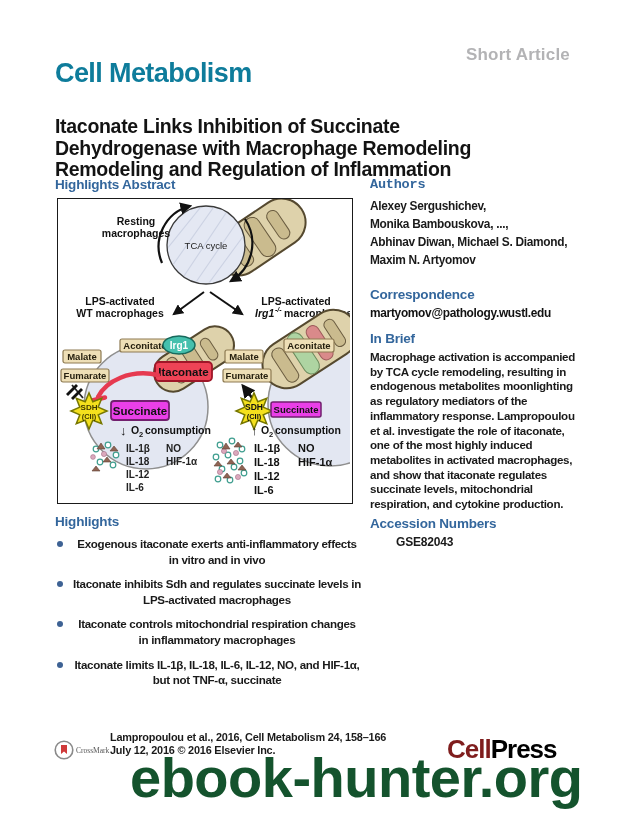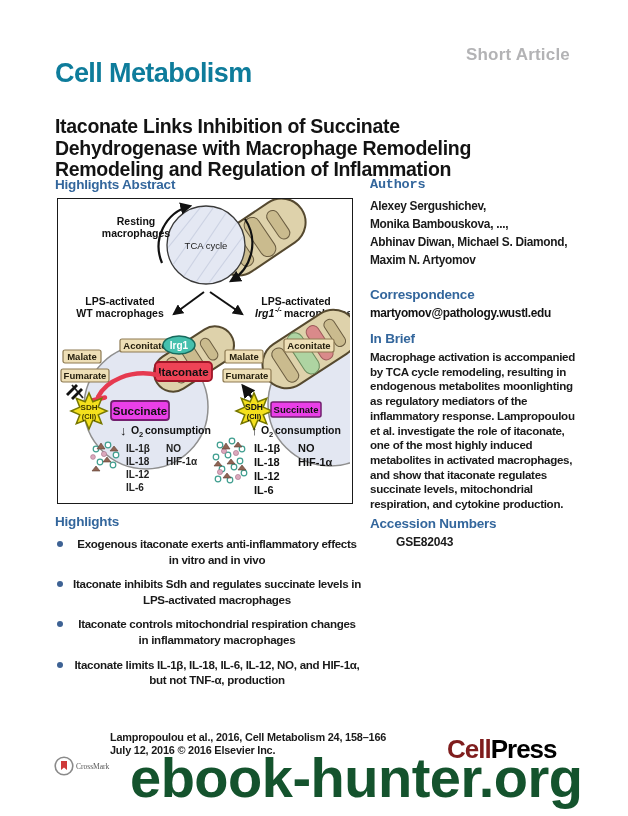--- a/index.html
+++ b/index.html
@@ -30,21 +30,21 @@
   .inbrief { left: 370px; top: 350px; width: 209px; font-size: 11.6px; font-weight: bold; line-height: 14.7px; letter-spacing: -0.3px; }
   .acc-head { left: 370px; top: 516px; }
   .acc-val { left: 370px; top: 535px; font-size: 12px; font-weight: bold; letter-spacing: -0.2px; margin-left: 26px; }
 
   .hl-head { left: 55px; top: 514px; }
   .hl-list { left: 55px; top: 536px; width: 306px; text-align: center; }
   .hl-item { display: flex; margin-bottom: 9px; }
   .hl-bullet { width: 6px; height: 6px; border-radius: 50%; background: #3d6294; margin: 5px 10px 0 2px; flex: none; }
   .hl-text { font-size: 11.6px; font-weight: bold; line-height: 15.6px; letter-spacing: -0.3px; }
 
-  .crossmark { left: 54px; top: 756px; display: flex; align-items: center; z-index: 4; text-align: center; }
+  .crossmark { left: 54px; top: 740px; display: flex; align-items: center; z-index: 4; text-align: center; }
   .crossmark-label { font-size: 7.5px; color: #555; margin-left: 2px; font-family: "Liberation Serif", serif; }
   .citation { left: 110px; top: 731px; font-size: 10.9px; font-weight: bold; line-height: 13.2px; letter-spacing: -0.2px; z-index: 4; }
   .doi { color: #2e76b7; font-weight: bold; text-decoration: none; }
   .cellpress { left: 447px; top: 736px; font-size: 26px; font-weight: bold; letter-spacing: -1px; z-index: 5; line-height: 1; }
   .cp-cell { color: #7f1d1d; }
   .cp-press { color: #000000; }
   .watermark { left: 130px; top: 750px; font-size: 56px; font-weight: bold; color: #14532d; letter-spacing: -0.5px; white-space: nowrap; z-index: 20; line-height: 1; }
 
   
   svg text { font-family: "Liberation Sans", sans-serif; }
@@ -278,21 +278,21 @@
   <div class="hl-item">
     <span class="hl-bullet"></span>
     <span class="hl-text">Itaconate inhibits Sdh and regulates succinate levels in LPS-activated macrophages</span>
   </div>
   <div class="hl-item">
     <span class="hl-bullet"></span>
     <span class="hl-text">Itaconate controls mitochondrial respiration changes in inflammatory macrophages</span>
   </div>
   <div class="hl-item">
     <span class="hl-bullet"></span>
-    <span class="hl-text">Itaconate limits IL-1β, IL-18, IL-6, IL-12, NO, and HIF-1α, but not TNF-α, production</span>
+    <span class="hl-text">Itaconate limits IL-1β, IL-18, IL-6, IL-12, NO, and HIF-1α, but not TNF-α, succinate</span>
   </div>
 </div>
 
 <div class="abs crossmark">
   <svg width="20" height="20" viewBox="0 0 20 20">
     <circle cx="10" cy="10" r="8.8" fill="#fff" stroke="#8a8a8a" stroke-width="1.6"></circle>
     <path d="M7 5 h6 v9 l-3 -2.6 l-3 2.6 z" fill="#cf3a3a"></path>
   </svg>
   <span class="crossmark-label">CrossMark</span>
 </div>

